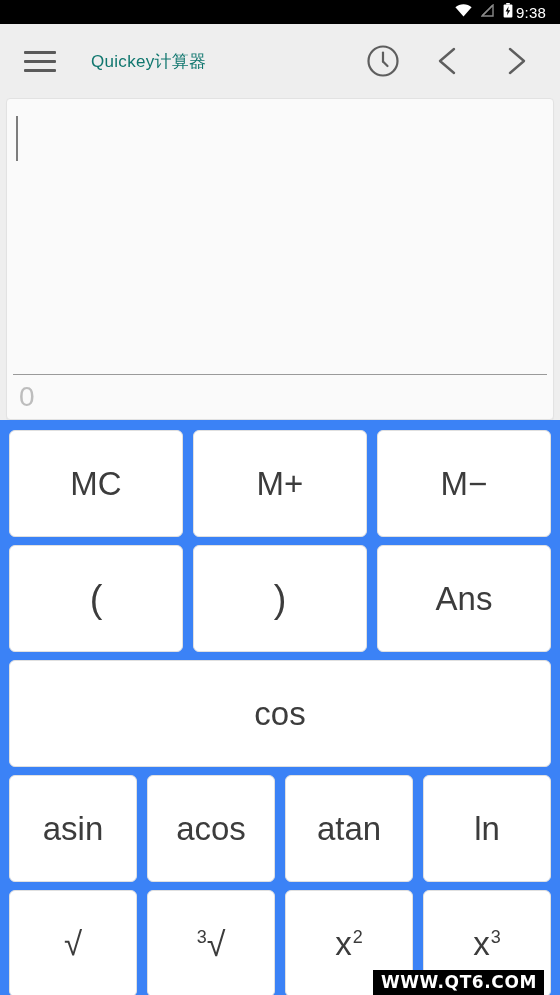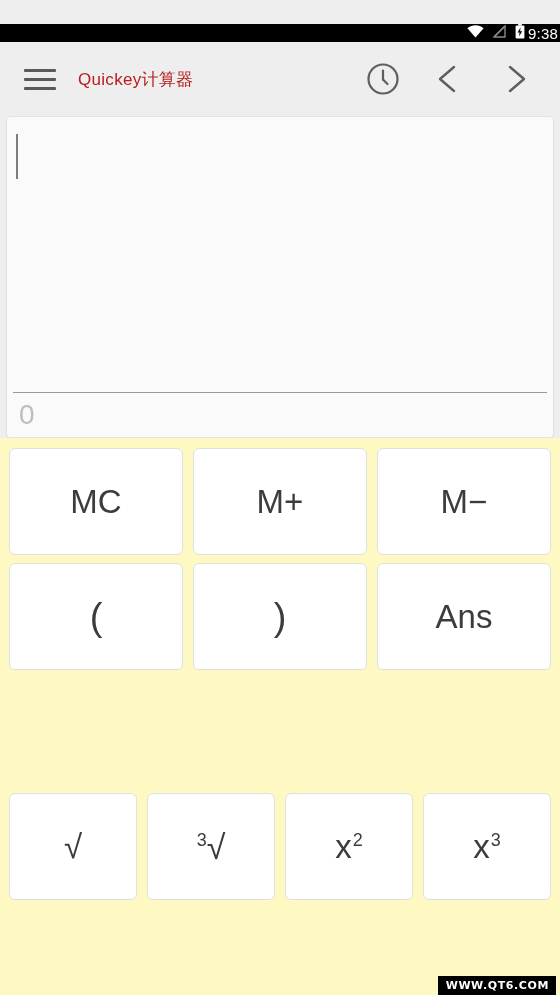--- a/index.html
+++ b/index.html
@@ -19,29 +19,28 @@
     position: relative;
     width: 560px;
     height: 995px;
     background: #eeeeee;
     display: flex;
     flex-direction: column;
   }
 
   
   .statusbar {
-    height: 18px;
+    height: 24px;
     background: #000000;
     display: flex;
     align-items: center;
     justify-content: flex-end;
-    padding-right: 2px;
-    box-sizing: border-box;
-    flex: 0 0 auto;
-    margin-top: 24px;
+    padding-right: 14px;
+    box-sizing: border-box;
+    flex: 0 0 auto;
   }
   .status-icons {
     display: flex;
     align-items: center;
     gap: 9px;
   }
   .sb-icon { display: block; }
   .status-time {
     color: #ffffff;
     font-size: 15px;
@@ -73,23 +72,23 @@
     box-sizing: border-box;
     cursor: pointer;
   }
   .menu-bar-line {
     width: 32px;
     height: 3px;
     background: #5a5a5a;
     border-radius: 1px;
   }
   .app-title {
-    margin-left: 16px;
+    margin-left: 29px;
     font-size: 17px;
-    color: #b91c1c;
+    color: #0f766e;
     letter-spacing: 0.3px;
     white-space: nowrap;
     font-family: "Liberation Sans", "DejaVu Sans", sans-serif;
   }
   .appbar-actions {
     margin-left: auto;
     display: flex;
     align-items: center;
     gap: 24px;
     padding-right: 6px;
@@ -160,21 +159,21 @@
   }
 
   
   .keypad {
     flex: 1 1 auto;
     padding: 6px 4px 0 4px;
     box-sizing: border-box;
     display: flex;
     flex-direction: column;
     gap: 0px;
-    background: #fef9c3;
+    background: #3b82f6;
     overflow: hidden;
   }
   .key-row {
     display: flex;
     height: 115px;
     flex: 0 0 auto;
   }
   .key {
     flex: 1 1 0;
     margin: 4px 5px;
@@ -210,27 +209,27 @@
     font-size: 18px;
     position: relative;
     top: -13px;
     margin-right: 0px;
   }
   .key-label .radical { font-size: 34px; }
 
   
   .watermark {
     position: absolute;
-    right: 4px;
+    right: 16px;
     bottom: 0;
     background: #000000;
     color: #ffffff;
     font-family: "DejaVu Sans", sans-serif;
     font-weight: bold;
-    font-size: 11px;
+    font-size: 17px;
     letter-spacing: 0.6px;
     padding: 4px 7px 4px 8px;
     line-height: 1;
   }
 </style>
 </head>
 <body>
 
 <div id="app">
 
@@ -317,22 +316,39 @@
       </div>
       <div class="key">
         <span class="key-label paren">)</span>
       </div>
       <div class="key">
         <span class="key-label">Ans</span>
       </div>
     </div>
 
     <div class="key-row">
-    </div>
-
+      <div class="key">
+        <span class="key-label">cos</span>
+      </div>
+    </div>
+
+    <div class="key-row">
+      <div class="key">
+        <span class="key-label">asin</span>
+      </div>
+      <div class="key">
+        <span class="key-label">acos</span>
+      </div>
+      <div class="key">
+        <span class="key-label">atan</span>
+      </div>
+      <div class="key">
+        <span class="key-label">ln</span>
+      </div>
+    </div>
 
     <div class="key-row">
       <div class="key">
         <span class="key-label radical">√</span>
       </div>
       <div class="key">
         <span class="key-label">
             <span class="pre-sup">3</span>
             <span class="radical">√</span>
           </span>

